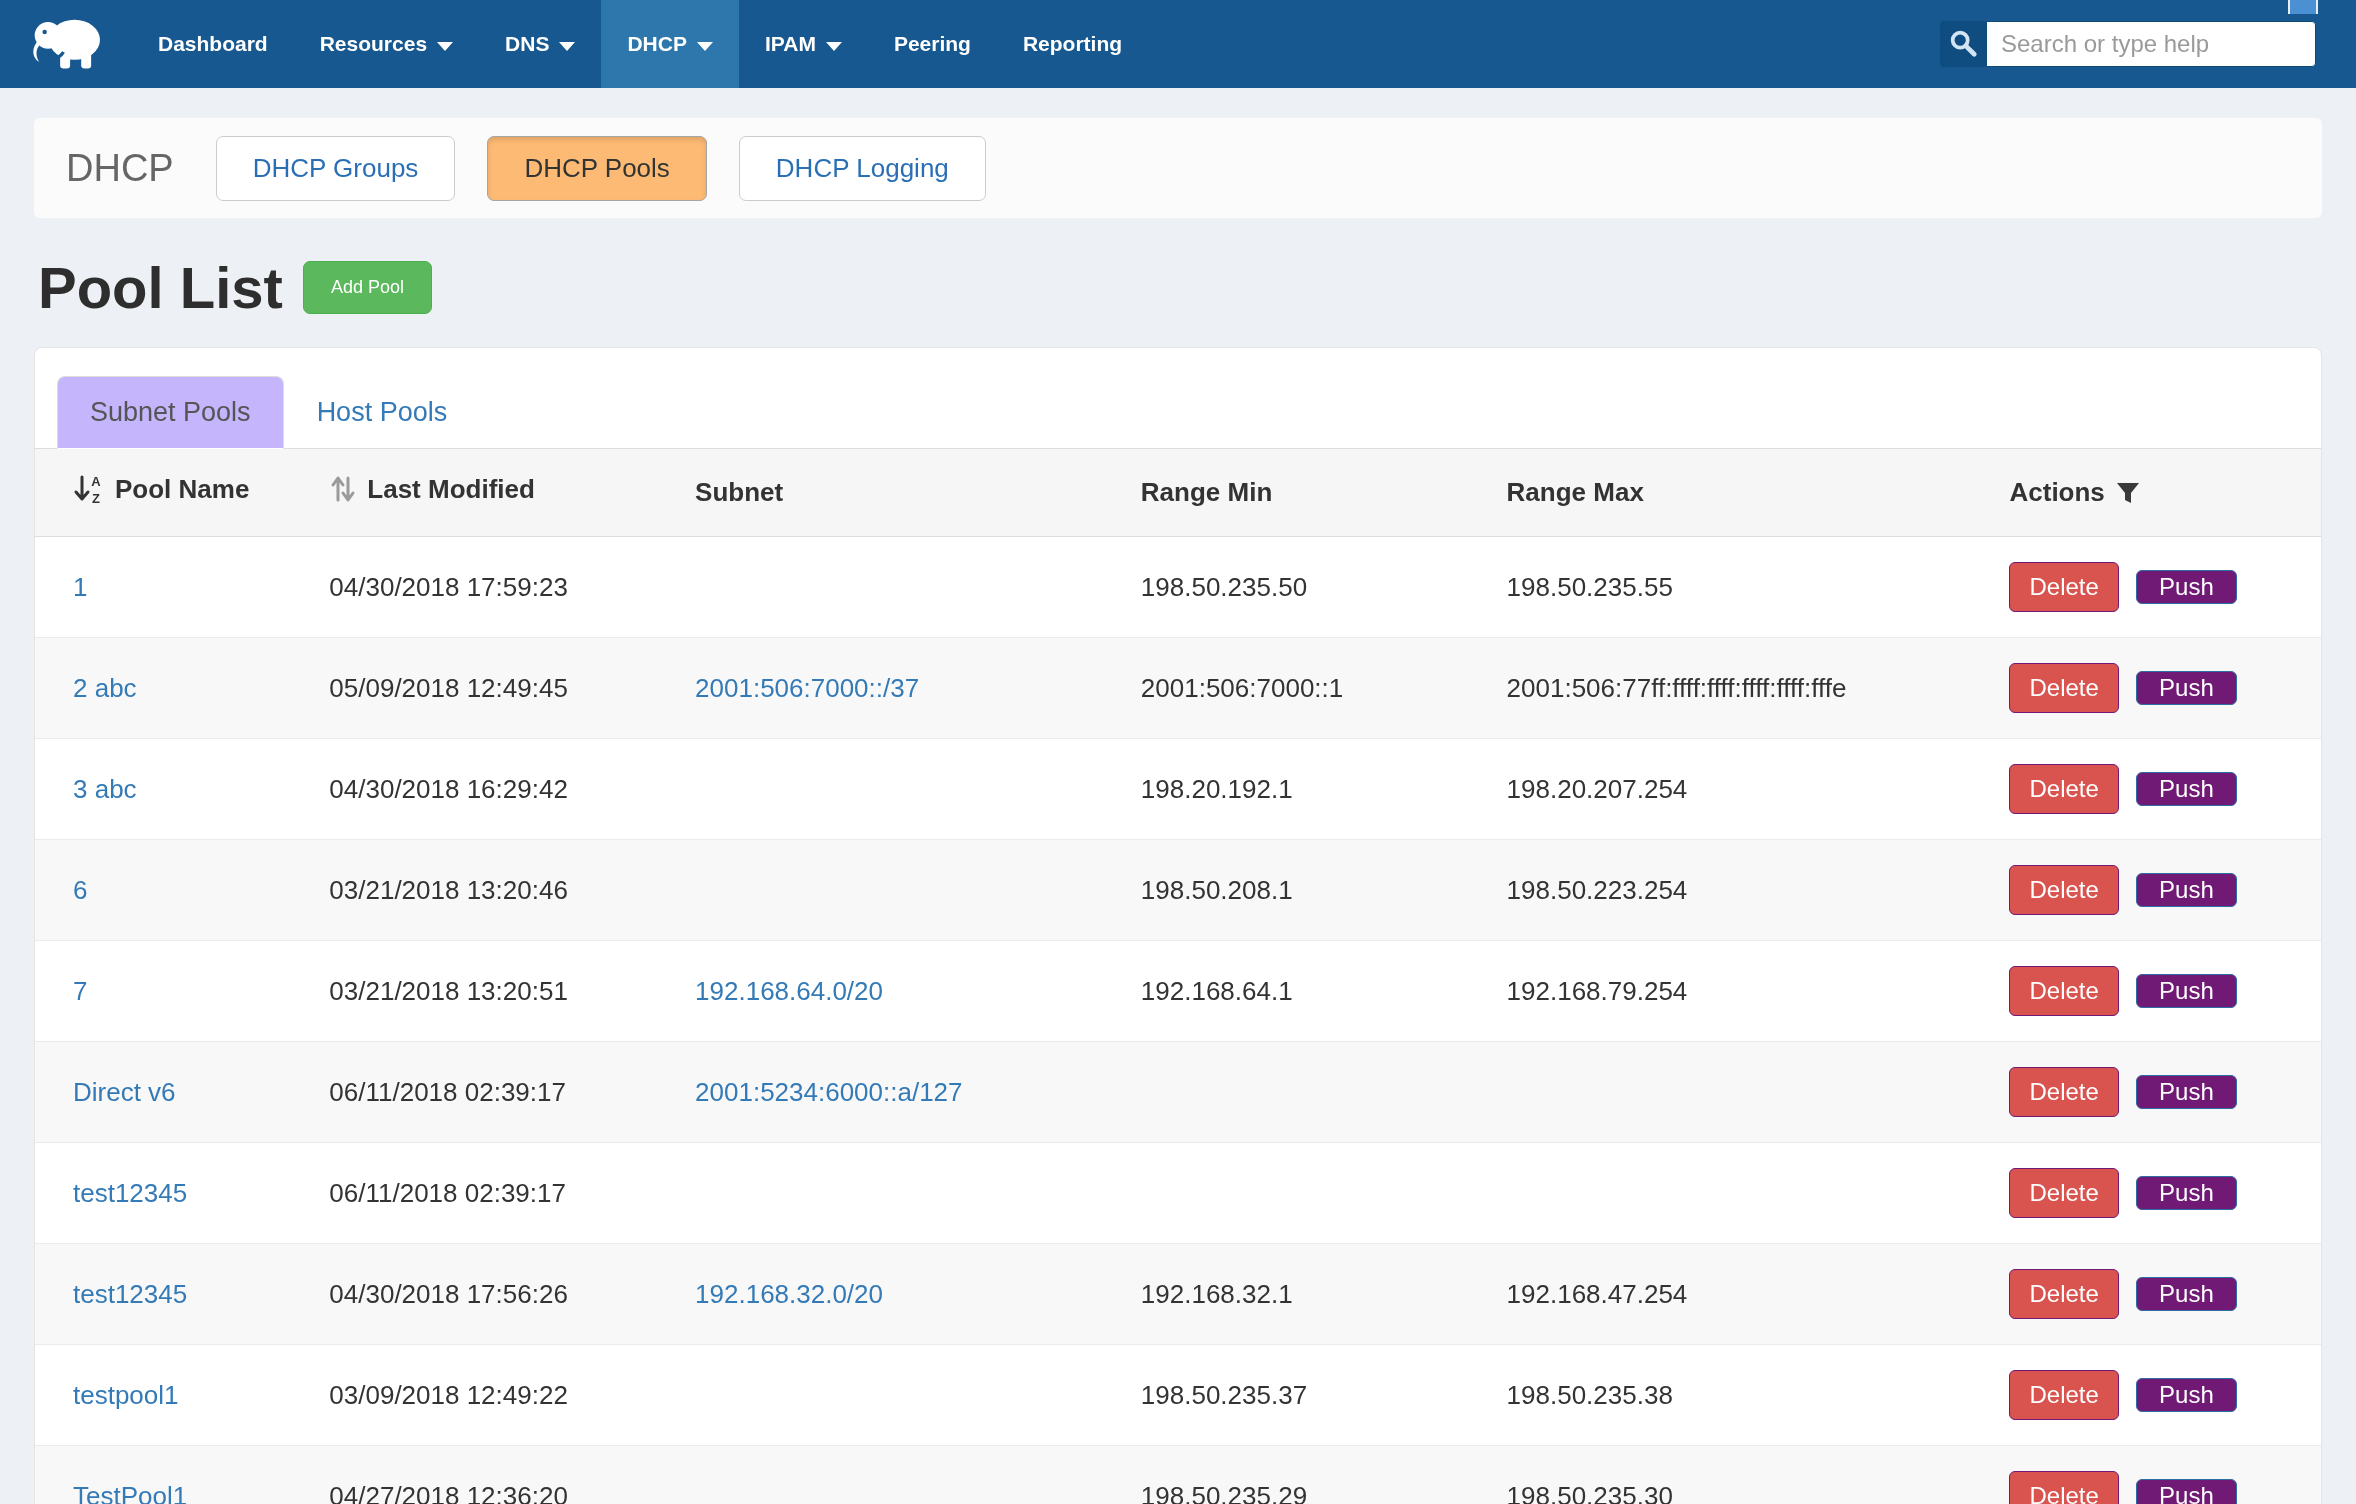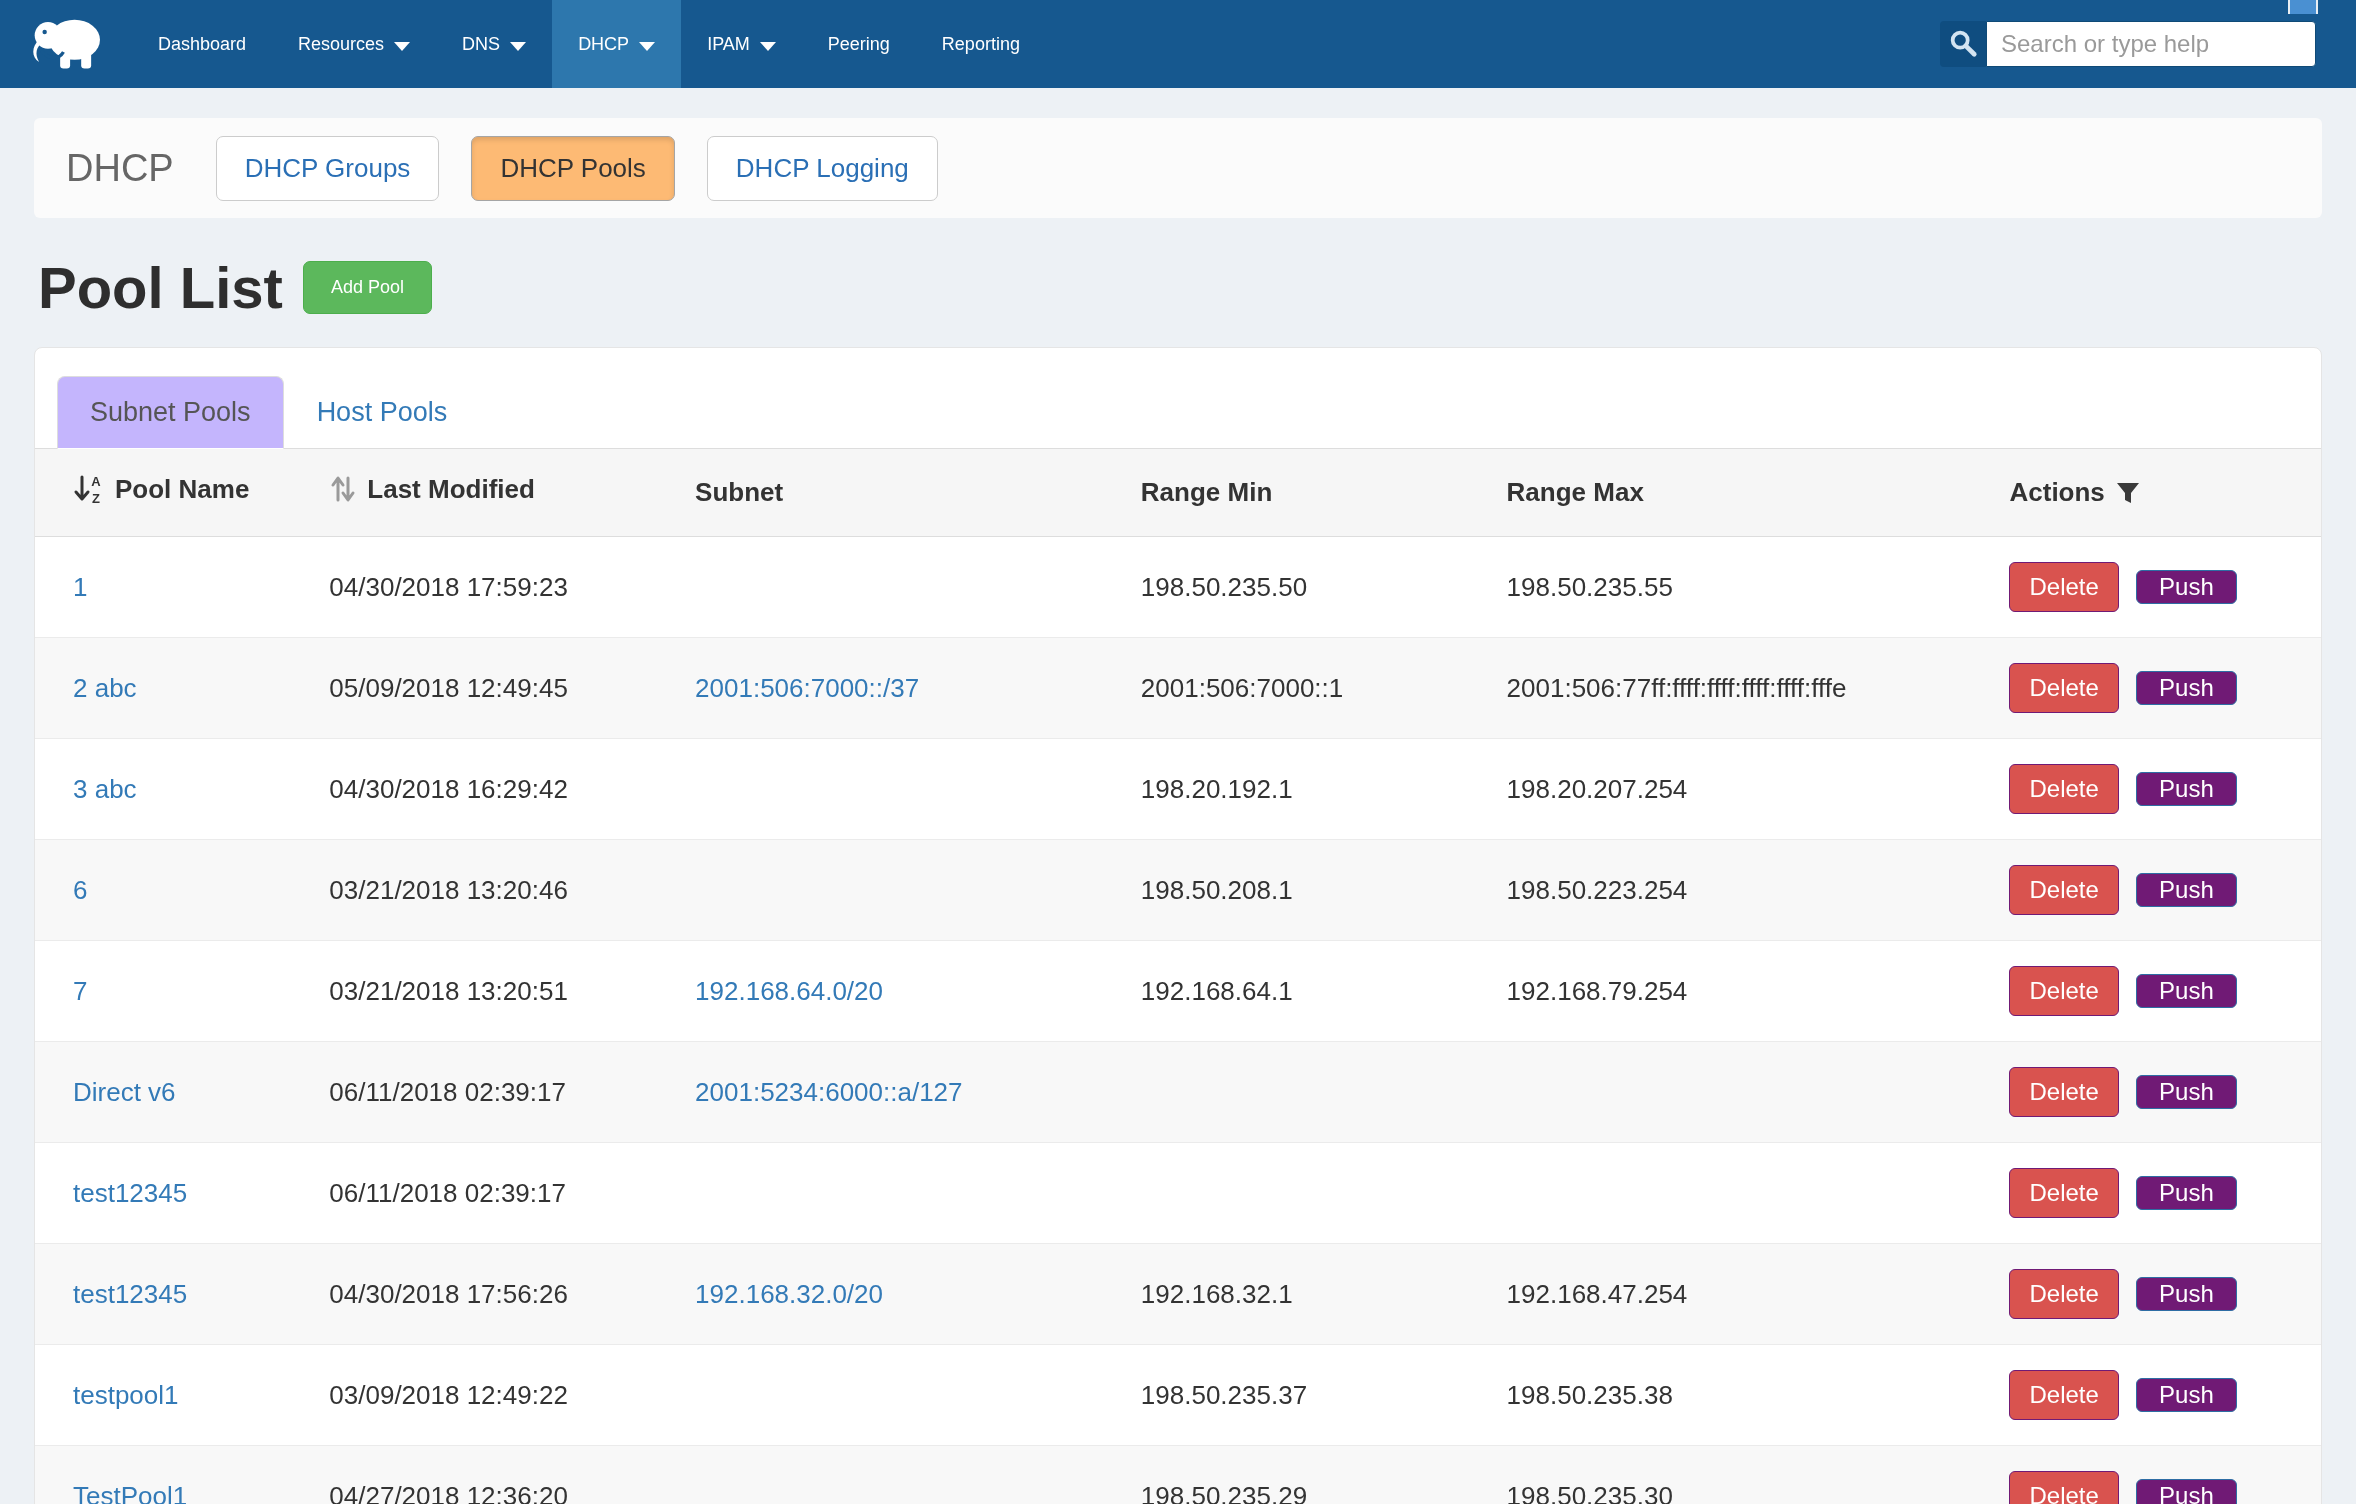--- a/index.html
+++ b/index.html
@@ -18,21 +18,21 @@
     background:#16588f;
     display:flex;
     align-items:center;
     padding:0 40px 0 28px;
   }
   .brand { display:flex; align-items:center; margin-right:22px; cursor:pointer; }
   .nav-items { display:flex; height:88px; list-style:none; align-items:stretch; }
   .nav-item {
     display:flex; align-items:center; gap:10px;
     padding:0 26px;
-    color:#fff; font-size:18px; font-weight:400;
+    color:#fff; font-size:21px; font-weight:700;
     text-decoration:none; cursor:pointer; white-space:nowrap;
   }
   .nav-item.active { background:#2d77ad; }
   .caret {
     width:0; height:0;
     border-left:8px solid transparent;
     border-right:8px solid transparent;
     border-top:9px solid #fff;
     margin-top:4px;
   }
@@ -61,21 +61,21 @@
     background:#fbfbfb;
     border-radius:6px;
     height:100px;
     display:flex; align-items:center;
     padding:0 32px;
   }
   .subnav-title { font-size:38px; color:#666; margin-right:42px; }
   .subnav-btn {
     font-size:26px; color:#2a6fb5;
     background:#fff; border:1px solid #ccc; border-radius:7px;
-    padding:16px 28px; margin-right:32px;
+    padding:16px 36px; margin-right:32px;
     cursor:pointer; font-family:inherit; white-space:nowrap;
   }
   .subnav-btn.active {
     background:#fdba74; border-color:#a5a5a5; color:#333;
     box-shadow: inset 0 3px 5px rgba(0,0,0,.12);
   }
 
   
   .page-head { display:flex; align-items:center; gap:20px; margin:36px 34px 26px 38px; }
   .page-title { font-size:58px; font-weight:600; color:#2e2e2e; }

